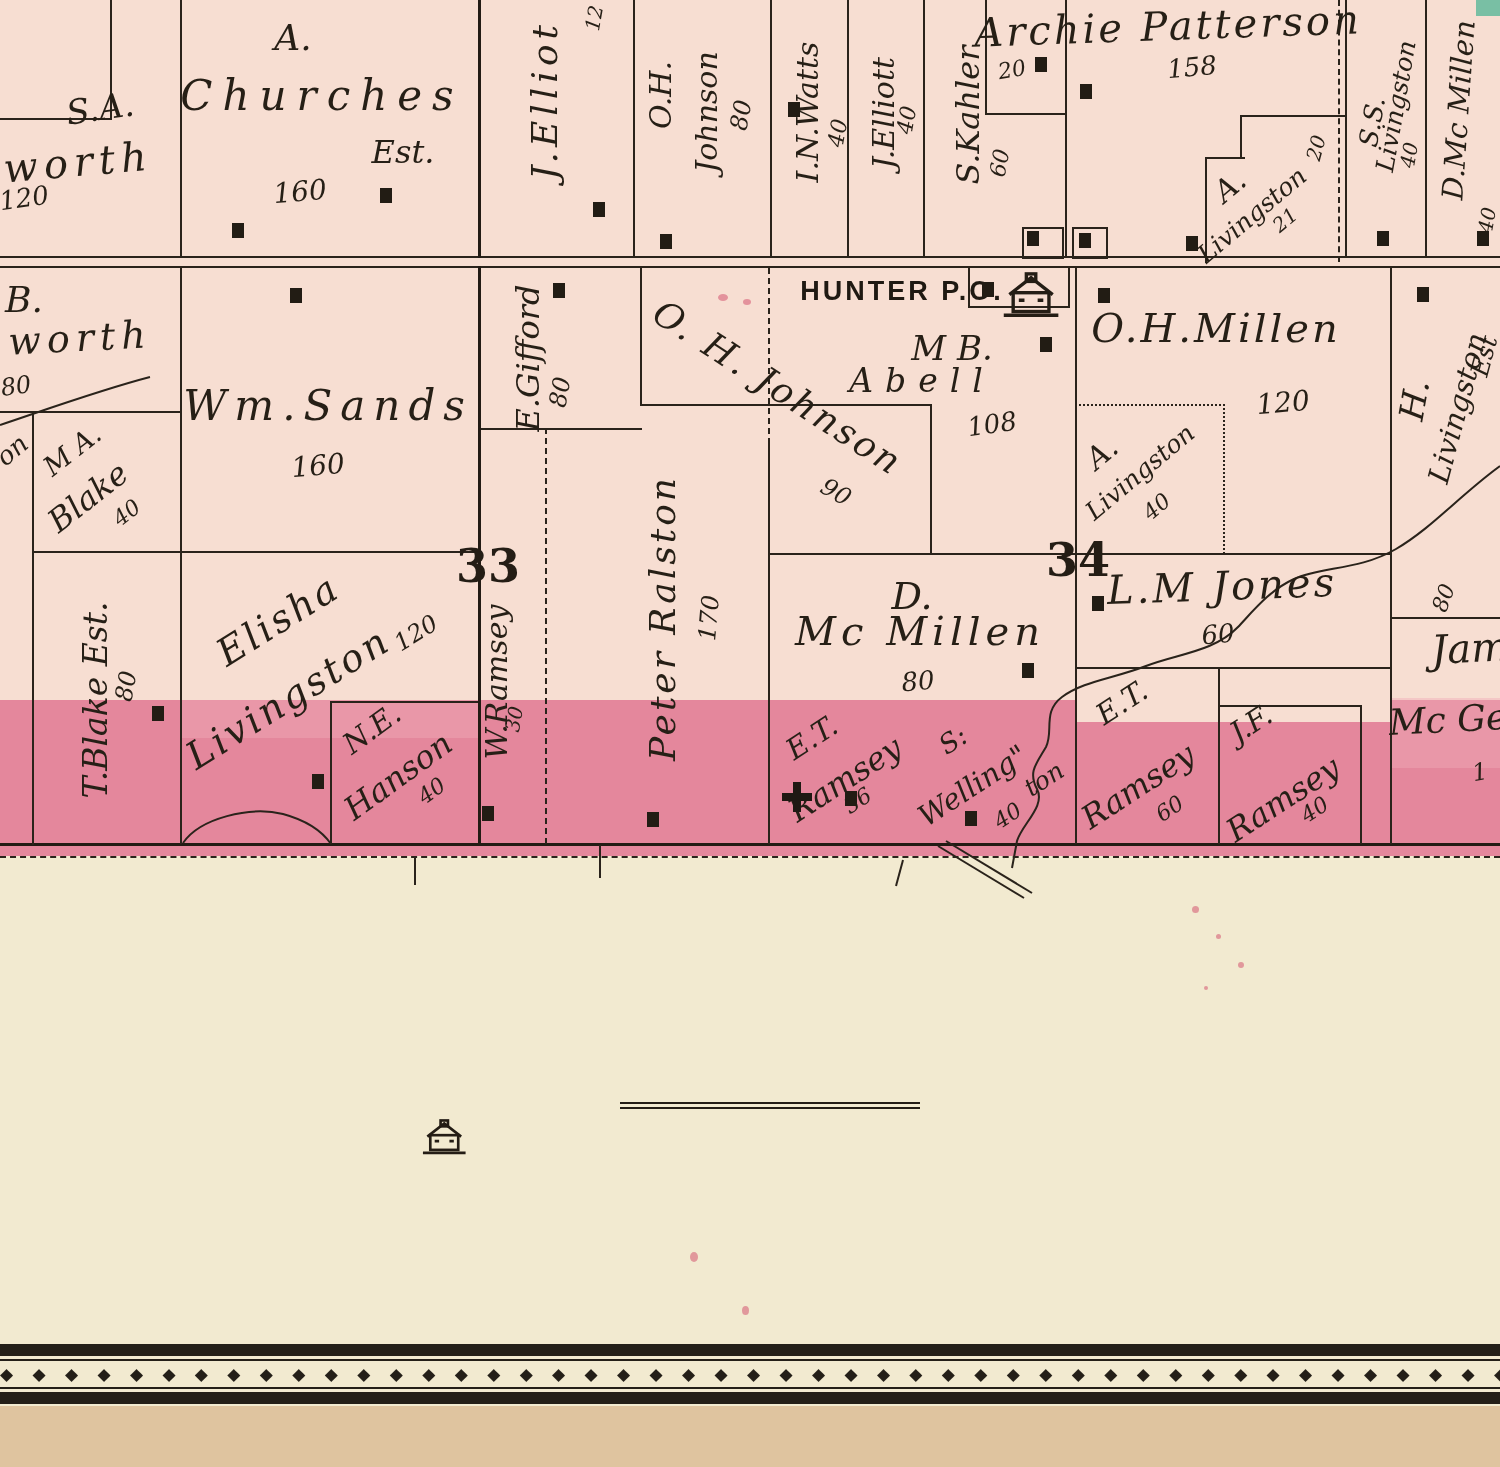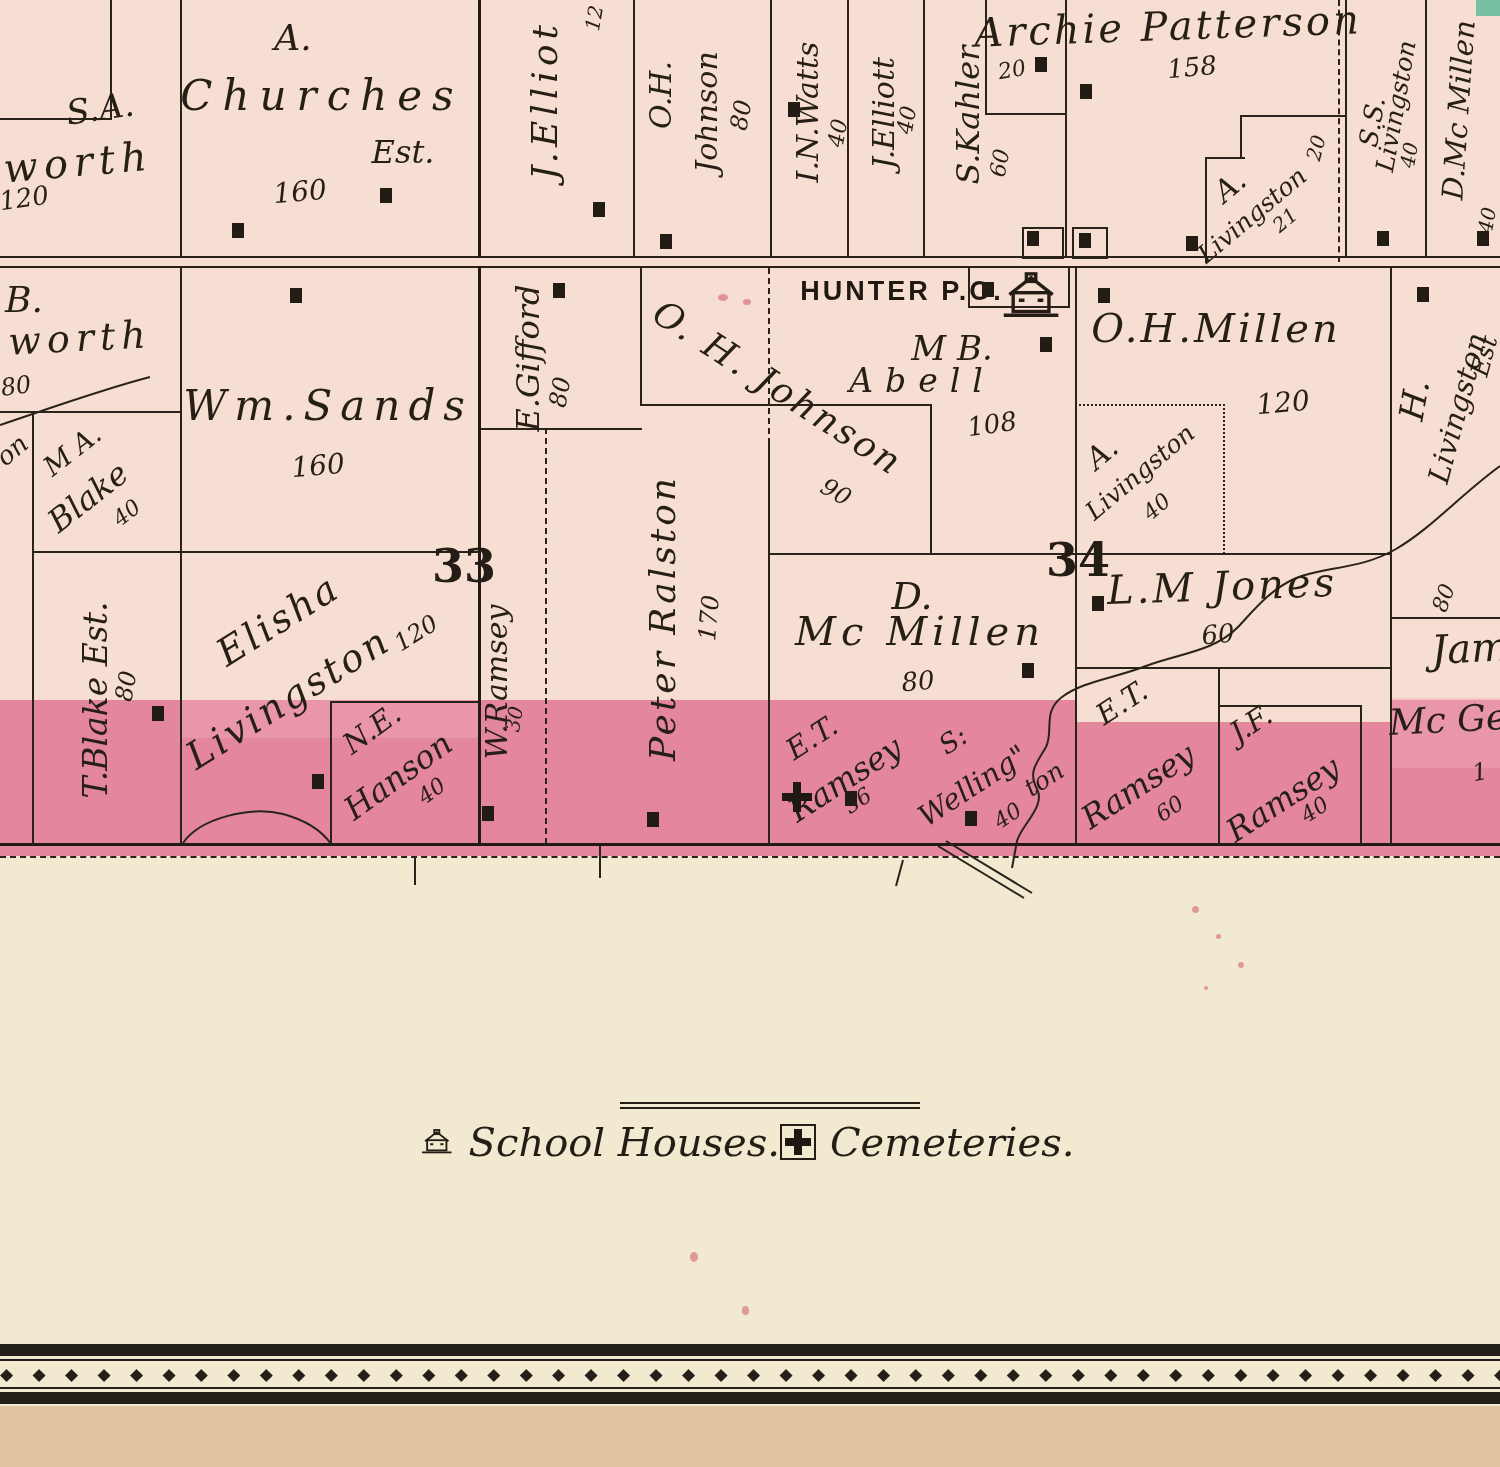--- a/index.html
+++ b/index.html
@@ -216,21 +216,21 @@
         <div class="map-label" style="left: 1138px; top: 786px; font-size: 32px; transform: translate(-50%, -50%) rotate(-33deg);">Ramsey</div>
         <div class="map-label" style="left: 1170px; top: 809px; font-size: 22px; transform: translate(-50%, -50%) rotate(-33deg);">60</div>
         <div class="map-label" style="left: 1251px; top: 724px; font-size: 29px; transform: translate(-50%, -50%) rotate(-33deg);">J.F.</div>
         <div class="map-label" style="left: 1283px; top: 799px; font-size: 32px; transform: translate(-50%, -50%) rotate(-33deg);">Ramsey</div>
         <div class="map-label" style="left: 1315px; top: 810px; font-size: 22px; transform: translate(-50%, -50%) rotate(-33deg);">40</div>
         <div class="map-label" style="left: 1222px; top: 586px; font-size: 40px; letter-spacing: 3px; transform: translate(-50%, -50%) rotate(-2deg);">L.M Jones</div>
         <div class="map-label" style="left: 1218px; top: 634px; font-size: 26px; transform: translate(-50%, -50%) rotate(-5deg);">60</div>
         <div class="map-label" style="left: 1470px; top: 648px; font-size: 40px; transform: translate(-50%, -50%) rotate(-3deg);">Jam</div>
         <div class="map-label" style="left: 1448px; top: 720px; font-size: 36px; transform: translate(-50%, -50%) rotate(-3deg);">Mc Ge</div>
         <div class="map-label" style="left: 1480px; top: 772px; font-size: 24px; transform: translate(-50%, -50%) rotate(-10deg);">1</div>
-        <div class="section-number" style="left: 464px; top: 566px;">33</div>
+        <div class="section-number" style="left: 488px; top: 566px;">33</div>
         <div class="section-number" style="left: 1078px; top: 560px;">34</div>
       </div>
     <div id="markers">
         <div class="house" style="left: 232px; top: 223px;"></div>
         <div class="house" style="left: 380px; top: 188px;"></div>
         <div class="house" style="left: 788px; top: 102px;"></div>
         <div class="house" style="left: 593px; top: 202px;"></div>
         <div class="house" style="left: 660px; top: 234px;"></div>
         <div class="house" style="left: 1080px; top: 84px;"></div>
         <div class="house" style="left: 1035px; top: 57px;"></div>
@@ -287,28 +287,20 @@
         <div class="legend-item">
           <svg viewBox="0 0 34 26" width="50">
             <g fill="none" stroke="#241d15" stroke-width="1.8">
               <rect x="7" y="11" width="19" height="10"></rect>
               <path d="M5 12 L16.5 3 L28 12"></path>
               <rect x="14" y="1" width="5" height="4"></rect>
               <path d="M2 23 L31 23"></path>
               <path d="M10 15 h3 M20 15 h3"></path>
             </g>
           </svg>
-          <span class="legend-label">School Houses.</span>
-        </div>
-        <div class="legend-item">
-          <span class="cem-icon">
-            <span class="cb cbv"></span>
-            <span class="cb cbh"></span>
-          </span>
-          <span class="legend-label">Cemeteries.</span>
         </div>
       </div>
   </div>
 
   <div id="border-band">
     <div class="bar"></div>
     <div class="thin"></div>
     <div id="diamond-row">◆ ◆ ◆ ◆ ◆ ◆ ◆ ◆ ◆ ◆ ◆ ◆ ◆ ◆ ◆ ◆ ◆ ◆ ◆ ◆ ◆ ◆ ◆ ◆ ◆ ◆ ◆ ◆ ◆ ◆ ◆ ◆ ◆ ◆ ◆ ◆ ◆ ◆ ◆ ◆ ◆ ◆ ◆ ◆ ◆ ◆ ◆ ◆ ◆ ◆ ◆ ◆ ◆ ◆ ◆ ◆ ◆ ◆ ◆ ◆ ◆ ◆ ◆ ◆ ◆ ◆ ◆ ◆ ◆ ◆ ◆ ◆ ◆ ◆ ◆ ◆ ◆ ◆ ◆ ◆ ◆ ◆ ◆ ◆ ◆ ◆ ◆ ◆ ◆ ◆ </div>
     <div class="thin"></div>
     <div class="bar"></div>

